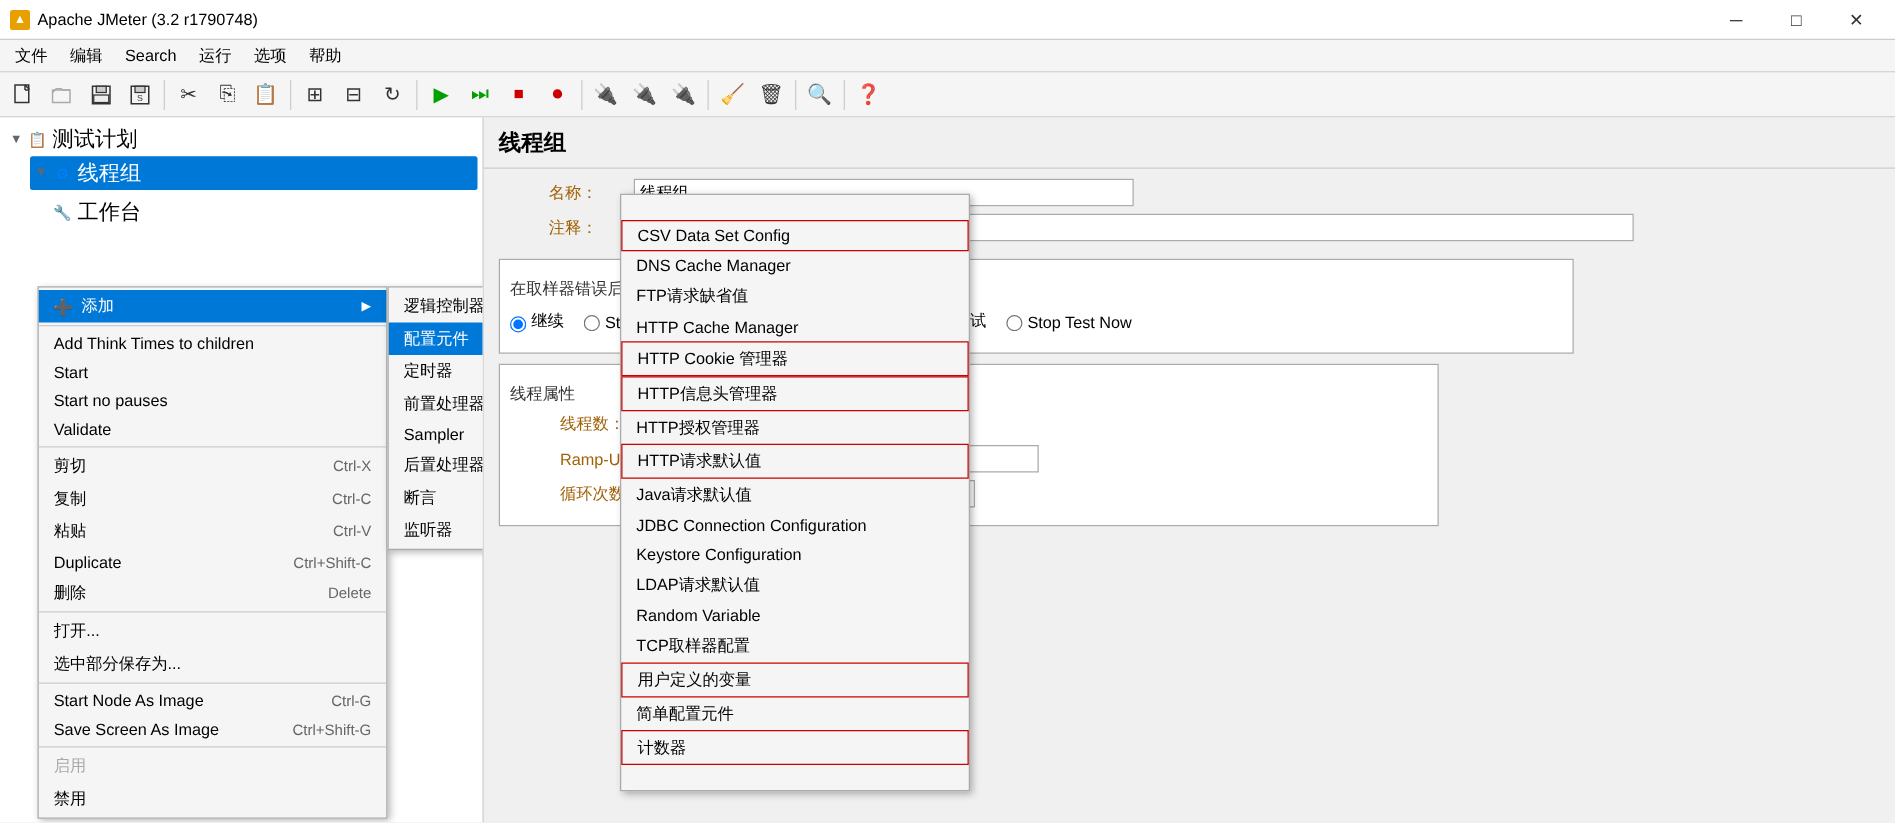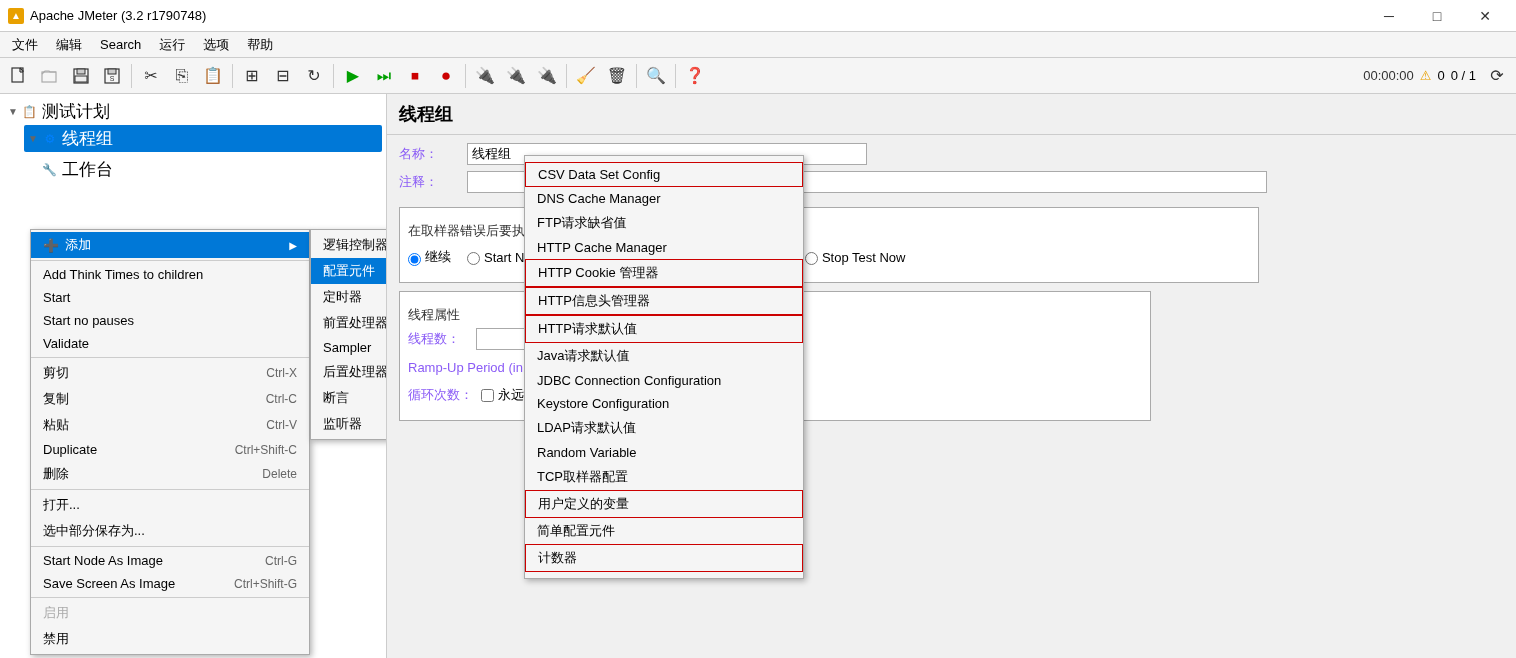--- a/index.html
+++ b/index.html
@@ -108,27 +108,27 @@
       border: 1px solid #aaa;
       box-shadow: 2px 2px 6px rgba(0,0,0,0.3);
       z-index: 101;
       padding: 2px 0;
     }
 
     
     #ctx-menu-3 {
       position: absolute;
       top: 155px;
-      left: 524px;
+      left: 496px;
       width: 280px;
       background: #f5f5f5;
       border: 1px solid #aaa;
       box-shadow: 2px 2px 6px rgba(0,0,0,0.3);
       z-index: 102;
-      padding: 6px 0;
+      padding: 20px 0;
     }
 
     .ctx-item {
       display: flex; align-items: center; padding: 4px 12px;
       cursor: pointer; font-size: 13px; justify-content: space-between;
       gap: 8px;
     }
     .ctx-item.active { background: #0078d7; color: white; }
     .ctx-item-left { display: flex; align-items: center; gap: 6px; }
     .ctx-shortcut { color: #666; font-size: 12px; }
@@ -152,21 +152,21 @@
       border-bottom: 1px solid #ccc;
     }
 
     #right-content {
       padding: 8px 12px;
     }
 
     .field-row {
       display: flex; align-items: center; gap: 8px; margin-bottom: 6px;
     }
-    .field-label { font-size: 13px; color: #8b5cf6; min-width: 60px; }
+    .field-label { font-size: 13px; color: #a16207; min-width: 60px; margin-left: 40px; }
     .field-input {
       border: 1px solid #aaa;
       background: white;
       padding: 2px 4px;
       font-size: 13px;
       height: 22px;
       flex: 1;
     }
 
     .radio-group { display: flex; align-items: center; gap: 16px; margin: 8px 0; }
@@ -250,27 +250,20 @@
   <div class="tb-btn" title="远程运行">🔌</div>
   <div class="tb-btn" title="远程停止">🔌</div>
   <div class="tb-btn" title="远程全停">🔌</div>
   <div class="tb-sep"></div>
   <div class="tb-btn" title="清除">🧹</div>
   <div class="tb-btn" title="全部清除">🗑</div>
   <div class="tb-sep"></div>
   <div class="tb-btn" title="搜索">🔍</div>
   <div class="tb-sep"></div>
   <div class="tb-btn" title="帮助">❓</div>
-  <div class="tb-right">
-    <span class="tb-timer">00:00:00</span>
-    <span class="tb-warning">⚠</span>
-    <span>0</span>
-    <span>0 / 1</span>
-    <div class="tb-btn">⟳</div>
-  </div>
 </div>
 
 <div id="main">
 
   <div id="left-panel">
     <div id="tree">
       <div class="tree-item">
         <span class="tree-arrow">▼</span>
         <span class="tree-icon">📋</span>
         <span class="tree-label">测试计划</span>
@@ -517,20 +510,25 @@
     <div class="ctx-item red-border" style="border: 1.5px solid #cc0000;">
         <div class="ctx-item-left">
           <span>HTTP Cookie 管理器</span>
         </div>
       </div>
     <div class="ctx-item red-border" style="border: 1.5px solid #cc0000;">
         <div class="ctx-item-left">
           <span>HTTP信息头管理器</span>
         </div>
       </div>
+    <div class="ctx-item">
+        <div class="ctx-item-left">
+          <span>HTTP授权管理器</span>
+        </div>
+      </div>
     <div class="ctx-item red-border" style="border: 1.5px solid #cc0000;">
         <div class="ctx-item-left">
           <span>HTTP请求默认值</span>
         </div>
       </div>
     <div class="ctx-item">
         <div class="ctx-item-left">
           <span>Java请求默认值</span>
         </div>
       </div>

